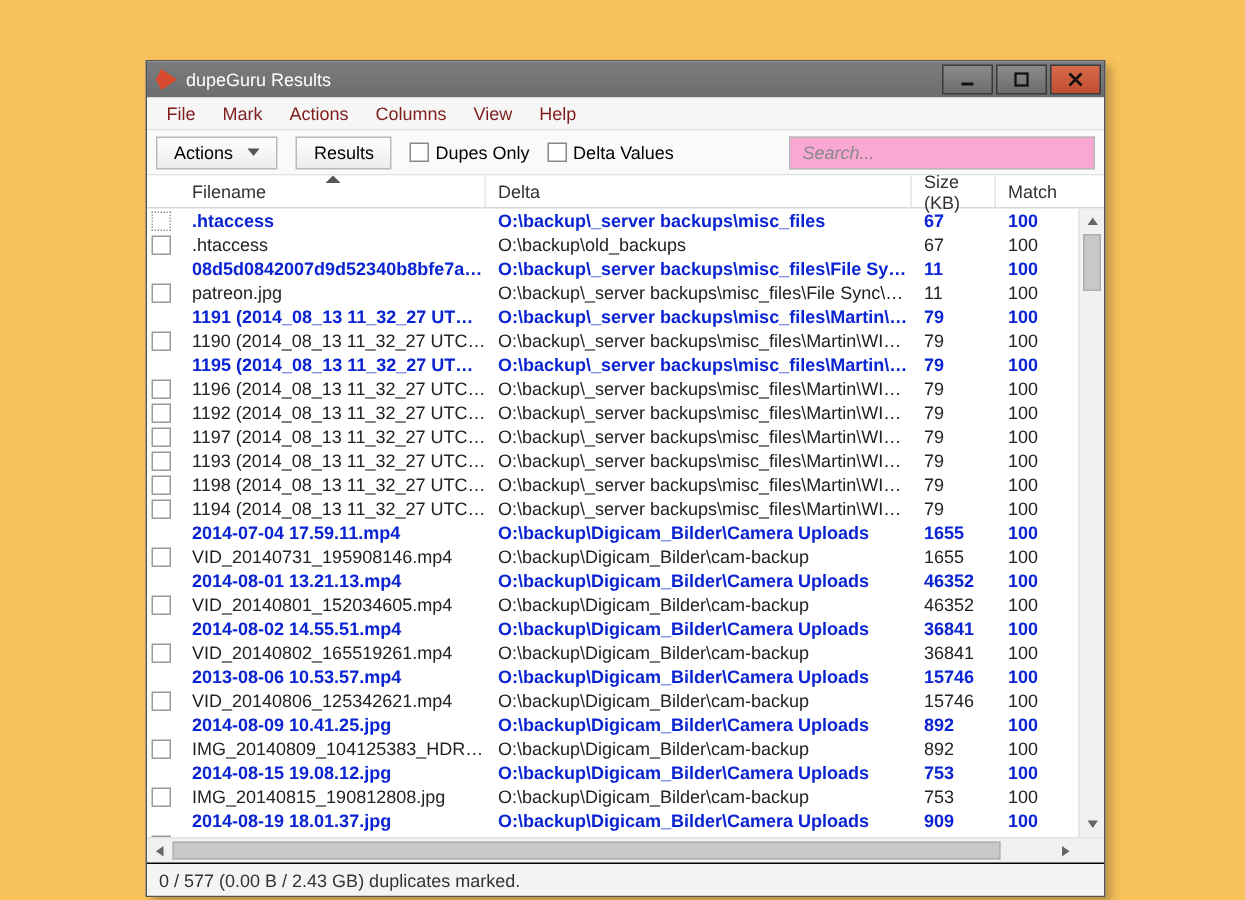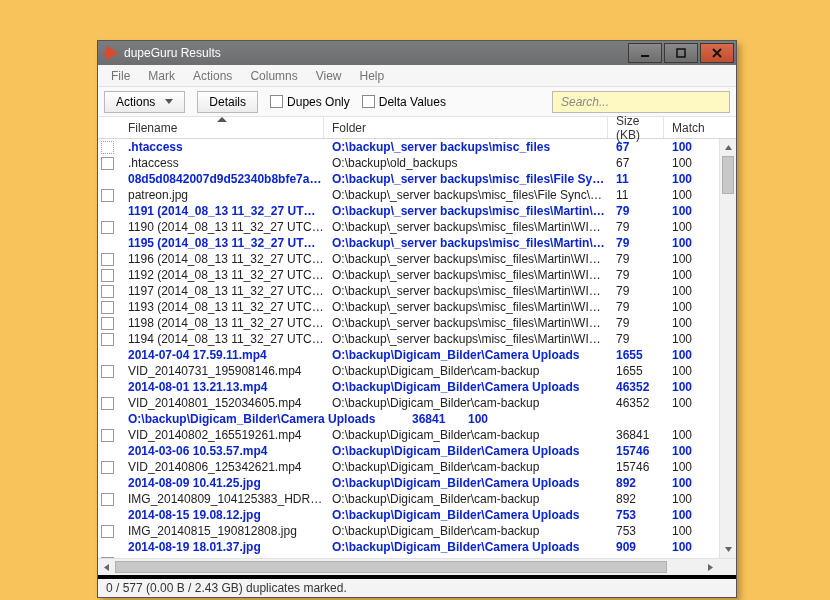--- a/index.html
+++ b/index.html
@@ -51,21 +51,21 @@
   
   .menubar {
     height: 22px;
     background: #f6f6f6;
     border-bottom: 1px solid #e2e2e2;
     display: flex;
     align-items: center;
     font-size: 12px;
     padding: 0 4px;
   }
-  .menubar .mitem { padding: 12px 9px; color: #737373; cursor: default; }
+  .menubar .mitem { padding: 12px 9px; color: #7f1d1d; cursor: default; }
   
   .toolbar {
     height: 30px;
     background: #fafafa;
     border-bottom: 1px solid #e2e2e2;
     display: flex;
     align-items: center;
     padding: 0 6px;
     font-size: 12px;
   }
@@ -86,25 +86,25 @@
     border-top: 5px solid #555;
   }
   .toolbar .cbx {
     display: flex; align-items: center; margin-right: 12px;
   }
   .toolbar .cbx .box {
     width: 13px; height: 13px; border: 1px solid #888; background:#fff; margin-right: 4px;
   }
   .toolbar .search {
     margin-left: auto;
-    width: 178px;
+    width: 204px;
     height: 22px;
     border: 1px solid #b9b9b9;
     padding: 0 6px;
-    background: #fef9c3;
+    background: #f9a8d4;
   }
   .toolbar .search input {
     border: none; outline: none; width: 100%; height: 100%;
     font-size: 12px; color: #555; background: transparent;
   }
   .toolbar .search input::placeholder { color: #888; font-style: italic; }
   
   .columns {
     height: 22px;
     background: #fff;
@@ -225,21 +225,21 @@
     border: 1px solid #b0b0b0;
   }
   .hscroll .corner {
     width: 17px;
     background: #f1f1f1;
   }
   
   .statusbar {
     height: 22px;
     background: #f4f4f4;
-    border-top: 4px solid #000000;
+    border-top: 1px solid #000000;
     display: flex;
     align-items: center;
     font-size: 12px;
     padding: 0 8px;
     color: #333;
   }
 </style>
 </head>
 <body>
 
@@ -273,42 +273,42 @@
     <div class="mitem">View</div>
     <div class="mitem">Help</div>
   </div>
 
   <div class="toolbar">
     <div class="btn">
       <span>Actions</span>
       <span class="dd"></span>
     </div>
     <div class="btn">
-      <span>Details</span>
+      <span>Results</span>
     </div>
     <div class="cbx">
       <span class="box"></span>
       <span>Dupes Only</span>
     </div>
     <div class="cbx">
       <span class="box"></span>
       <span>Delta Values</span>
     </div>
     <div class="search">
       <input type="text" placeholder="Search..." style="">
     </div>
   </div>
 
   <div class="columns">
     <div class="col col-filename">
       <span class="sortmark"></span>
       <span>Filename</span>
     </div>
     <div class="col col-folder">
-      <span>Folder</span>
+      <span>Delta</span>
     </div>
     <div class="col col-size">
       <span>Size (KB)</span>
     </div>
     <div class="col col-match">
       <span>Match</span>
     </div>
   </div>
 
   <div class="tablewrap">
@@ -451,36 +451,37 @@
           <div class="ckcell">
             <div class="box"></div>
           </div>
           <div class="cell c-filename">VID_20140801_152034605.mp4</div>
           <div class="cell c-folder">O:\backup\Digicam_Bilder\cam-backup</div>
           <div class="cell c-size">46352</div>
           <div class="cell c-match">100</div>
         </div>
         <div class="row ref">
           <div class="ckcell"></div>
+          <div class="cell c-filename">2014-08-02 14.55.51.mp4</div>
           <div class="cell c-folder">O:\backup\Digicam_Bilder\Camera Uploads</div>
           <div class="cell c-size">36841</div>
           <div class="cell c-match">100</div>
         </div>
         <div class="row">
           <div class="ckcell">
             <div class="box"></div>
           </div>
           <div class="cell c-filename">VID_20140802_165519261.mp4</div>
           <div class="cell c-folder">O:\backup\Digicam_Bilder\cam-backup</div>
           <div class="cell c-size">36841</div>
           <div class="cell c-match">100</div>
         </div>
         <div class="row ref">
           <div class="ckcell"></div>
-          <div class="cell c-filename">2014-03-06 10.53.57.mp4</div>
+          <div class="cell c-filename">2013-08-06 10.53.57.mp4</div>
           <div class="cell c-folder">O:\backup\Digicam_Bilder\Camera Uploads</div>
           <div class="cell c-size">15746</div>
           <div class="cell c-match">100</div>
         </div>
         <div class="row">
           <div class="ckcell">
             <div class="box"></div>
           </div>
           <div class="cell c-filename">VID_20140806_125342621.mp4</div>
           <div class="cell c-folder">O:\backup\Digicam_Bilder\cam-backup</div>

